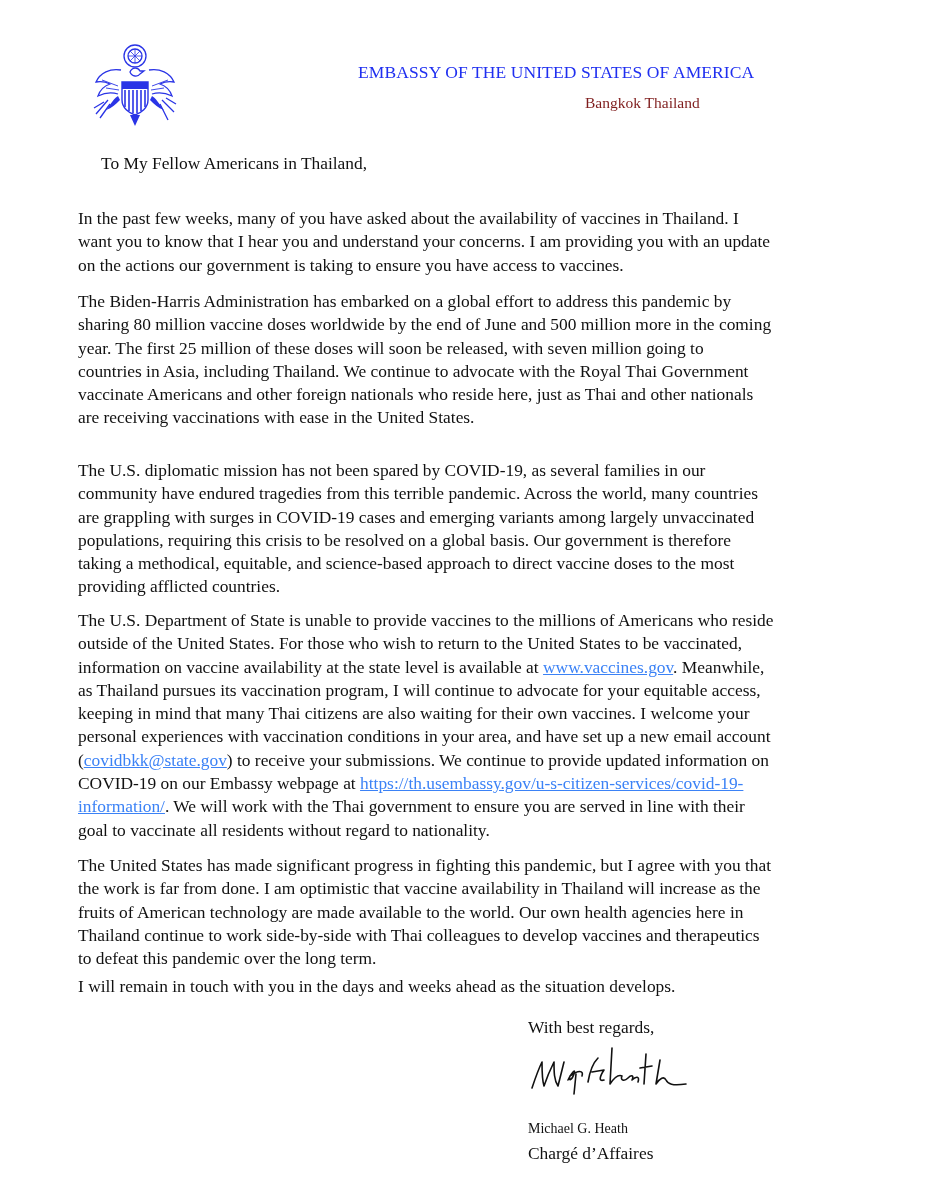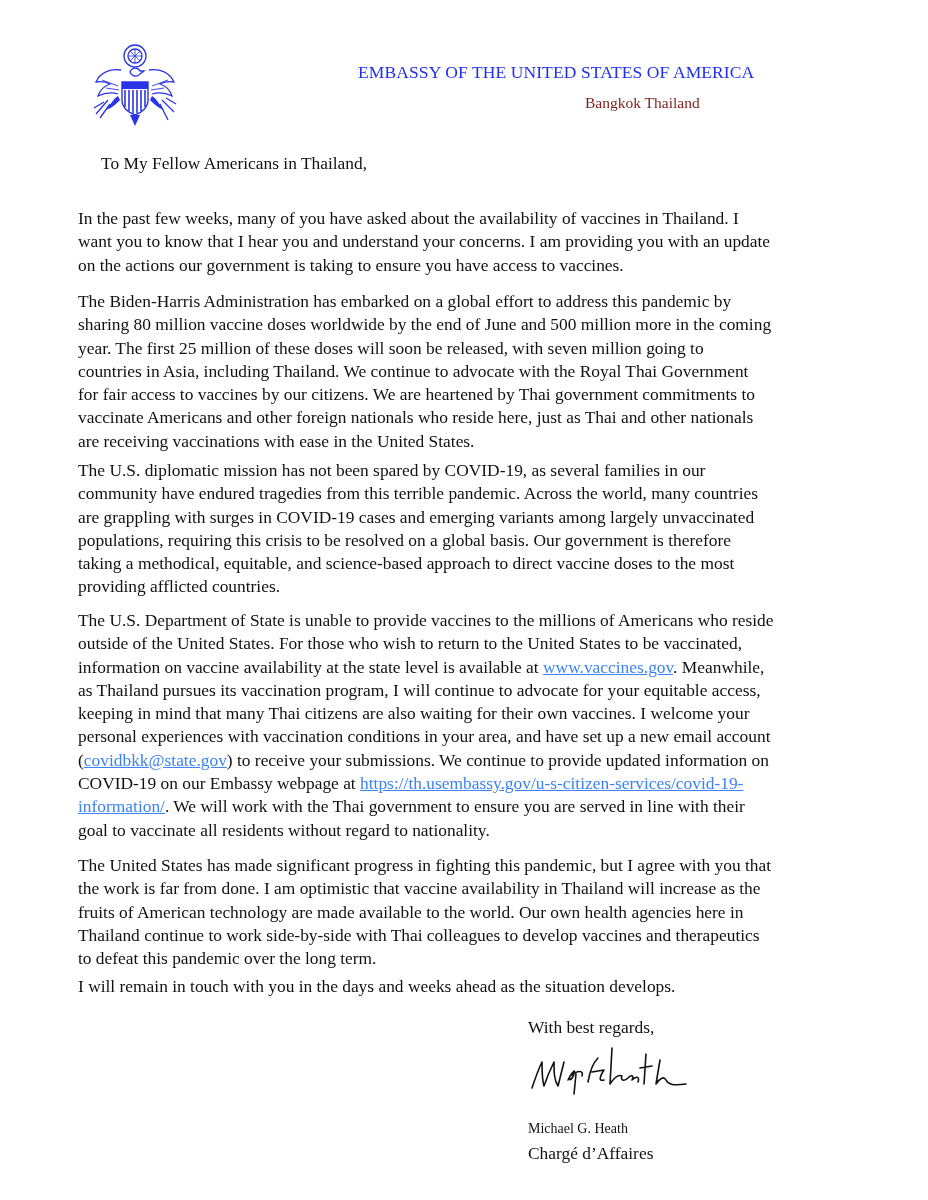--- a/index.html
+++ b/index.html
@@ -139,21 +139,20 @@
   <span class="line">In the past few weeks, many of you have asked about the availability of vaccines in Thailand.  I</span>
   <span class="line">want you to know that I hear you and understand your concerns.  I am providing you with an update</span>
   <span class="line">on the actions our government is taking to ensure you have access to vaccines.</span>
 </div>
 
 <div class="para" style="top:290px;">
   <span class="line">The Biden-Harris Administration has embarked on a global effort to address this pandemic by</span>
   <span class="line">sharing 80 million vaccine doses worldwide by the end of June and 500 million more in the coming</span>
   <span class="line">year.  The first 25 million of these doses will soon be released, with seven million going to</span>
   <span class="line">countries in Asia, including Thailand.  We continue to advocate with the Royal Thai Government</span>
-  <span class="line">for fair access to vaccines by our citizens.  We are heartened by Thai government commitments to</span>
   <span class="line">vaccinate Americans and other foreign nationals who reside here, just as Thai and other nationals</span>
   <span class="line">are receiving vaccinations with ease in the United States.</span>
 </div>
 
 <div class="para" style="top:459px;">
   <span class="line">The U.S. diplomatic mission has not been spared by COVID-19, as several families in our</span>
   <span class="line">community have endured tragedies from this terrible pandemic.  Across the world, many countries</span>
   <span class="line">are grappling with surges in COVID-19 cases and emerging variants among largely unvaccinated</span>
   <span class="line">populations, requiring this crisis to be resolved on a global basis.  Our government is therefore</span>
   <span class="line">taking a methodical, equitable, and science-based approach to direct vaccine doses to the most</span>

